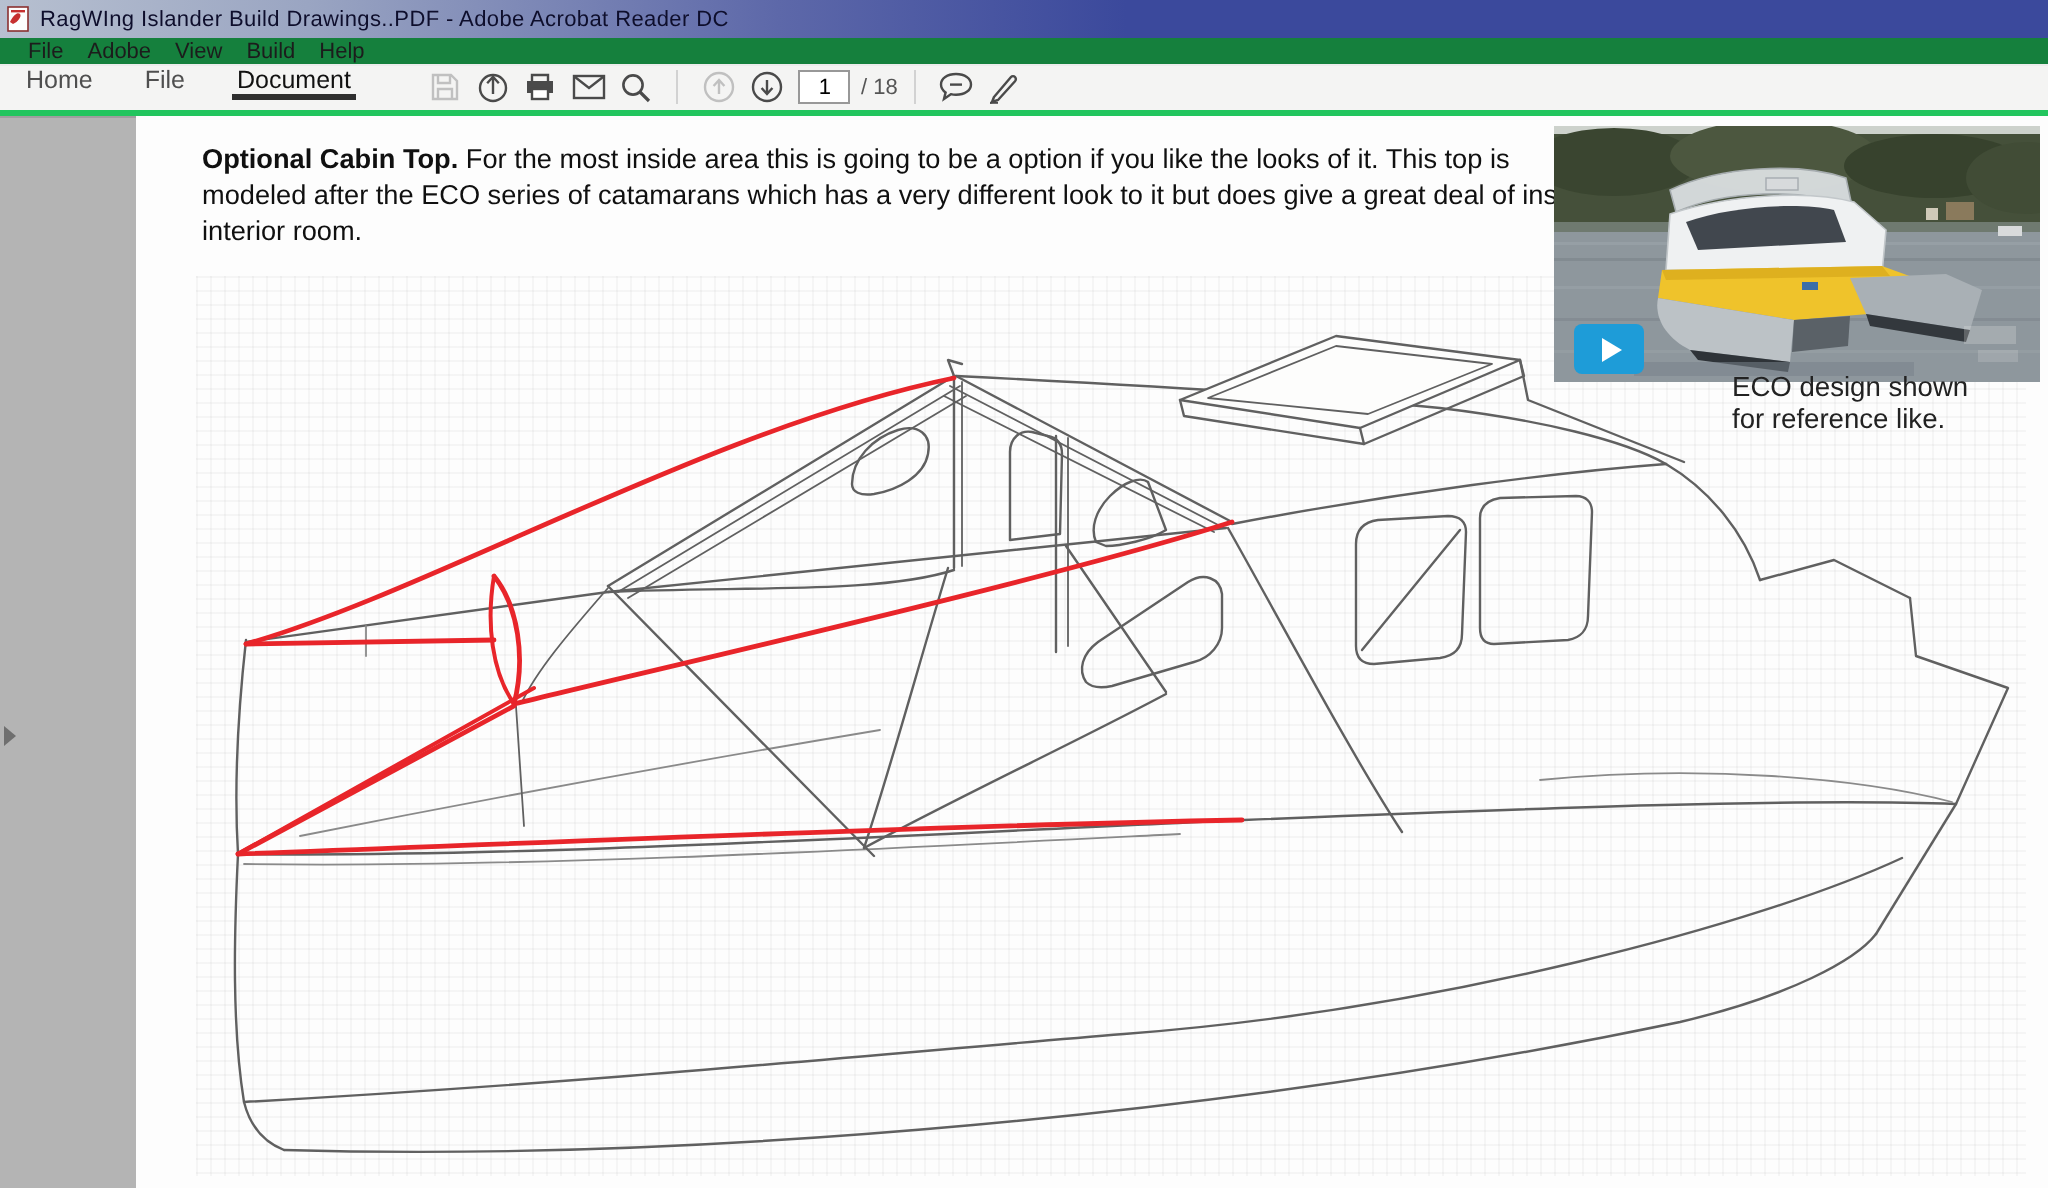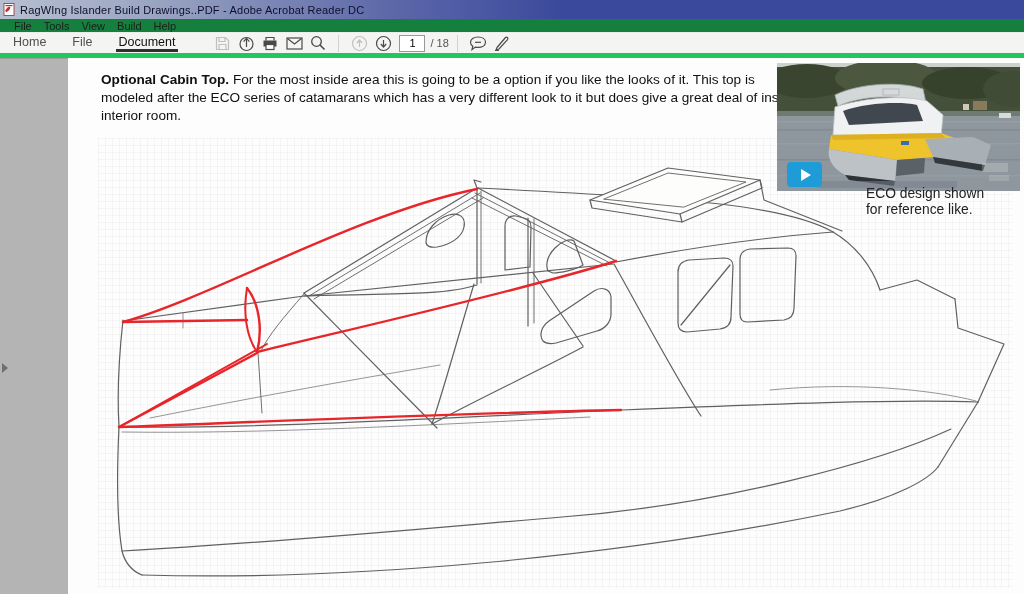--- a/index.html
+++ b/index.html
@@ -12,21 +12,21 @@
     font-size:11px; color:#0e0e2c; }
   .app-icon { width:12px; height:13px; margin-right:5px; flex:0 0 auto; }
   .title-text { white-space:nowrap; letter-spacing:0.2px; }
 
   
   .menubar { height:14px; background:#15803d; display:flex; align-items:center; padding-left:8px;
     font-size:11px; color:#1c1c1c; border-bottom:1px solid #ececec; }
   .menu-item { padding:0 6px; cursor:default; }
 
   
-  .toolbar { height:25px; background:#f4f4f3; border-bottom:5px solid #22c55e; display:flex; align-items:center; }
+  .toolbar { height:25px; background:#f4f4f3; border-bottom:3px solid #22c55e; display:flex; align-items:flex-start; }
   .tabs { display:flex; margin-left:10px; }
   .tab { font-size:12.5px; color:#4f4f4f; display:flex; align-items:center; padding:0 3px; margin-right:20px;
     border-bottom:3px solid transparent; cursor:pointer; }
   .tab.active { color:#111; border-bottom-color:#2f2f2f; }
   .tbtns { display:flex; align-items:center; margin-left:12px; }
   .tbtn { width:24px; height:21px; display:flex; align-items:center; justify-content:center; cursor:pointer; }
   .tbtn svg { display:block; }
   .sep { width:1px; height:17px; background:#d2d2d2; margin:0 8px; align-self:center; }
   .page-input { width:26px; height:17px; border:1px solid #989898; background:#fff; font-size:11px;
     text-align:center; font-family:"Liberation Sans",sans-serif; margin:0 5px 0 4px; align-self:center; }
@@ -67,21 +67,21 @@
     <svg class="app-icon" viewBox="0 0 12 13">
       <rect x="1" y="0.5" width="10" height="12" fill="#fdfdfd" stroke="#8a3030" stroke-width="0.8"></rect>
       <path d="M2,8 C4,4 6,3 7,4 C8,5 6,8 3.5,9 Z" fill="#c62f2f"></path>
       <rect x="2.5" y="2" width="7" height="1.2" fill="#c62f2f"></rect>
     </svg>
     <span class="title-text">RagWIng Islander Build Drawings..PDF - Adobe Acrobat Reader DC</span>
   </div>
 
   <div class="menubar">
     <span class="menu-item">File</span>
-    <span class="menu-item">Tools</span>
+    <span class="menu-item">Adobe</span>
     <span class="menu-item">View</span>
     <span class="menu-item">Build</span>
     <span class="menu-item">Help</span>
   </div>
 
   <div class="toolbar">
     <div class="tabs">
       <div class="tab">Home</div>
       <div class="tab">File</div>
       <div class="tab active">Document</div>

